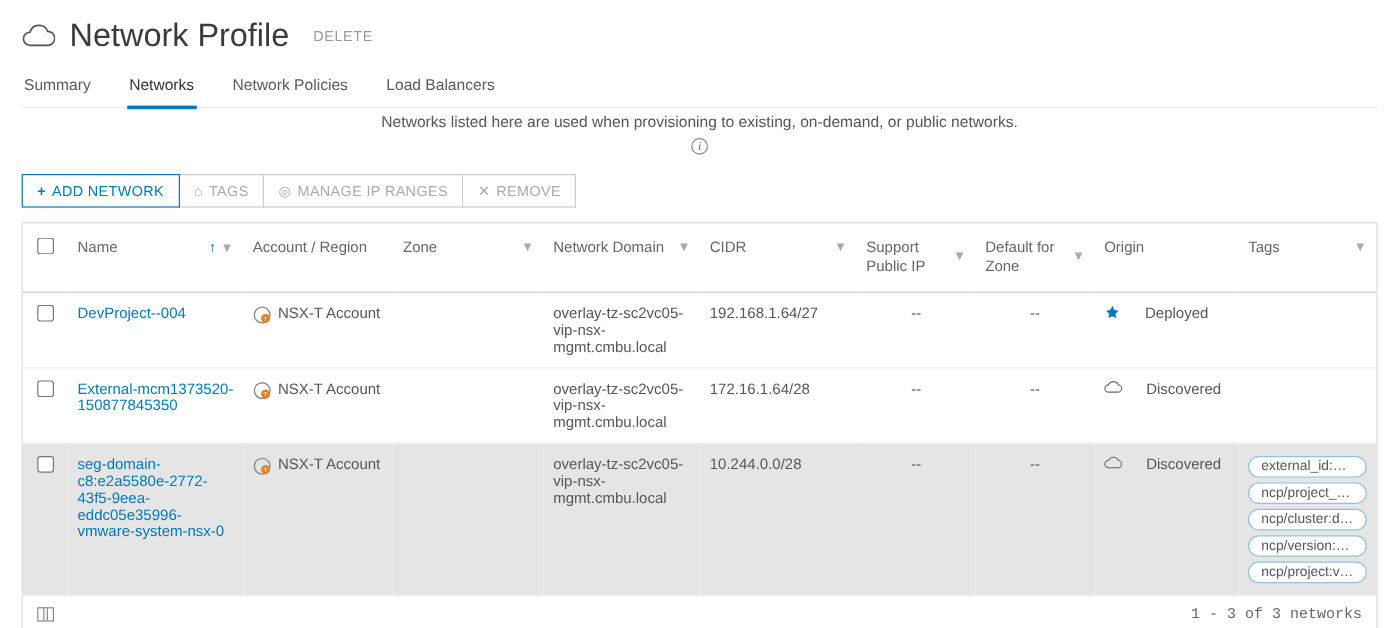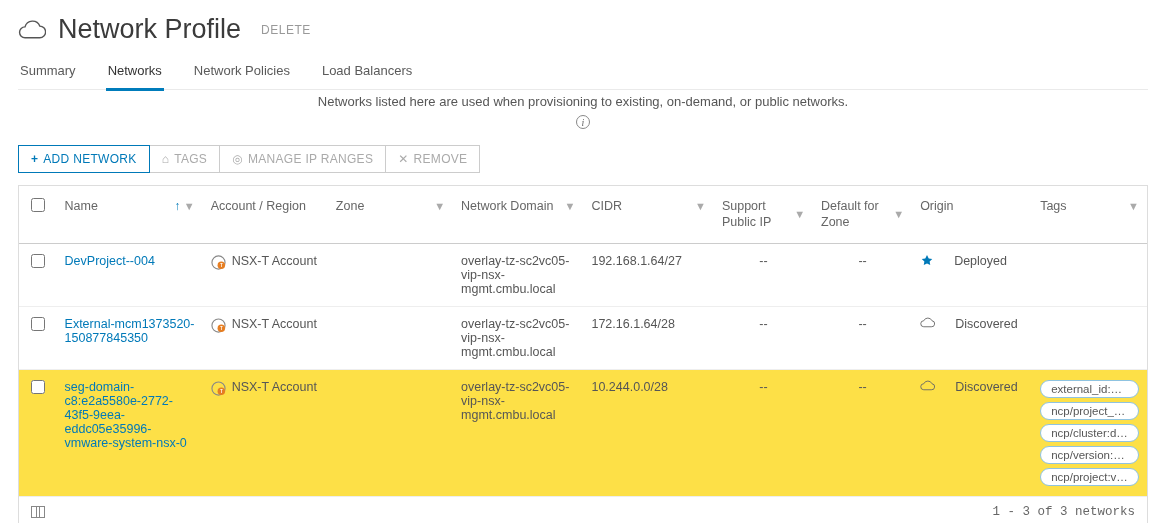--- a/index.html
+++ b/index.html
@@ -36,21 +36,21 @@
 .th-inner { display: flex; align-items: center; justify-content: space-between; gap: 0; line-height: 1.3; }
 .filter-icon { color: #aaa; font-size: 11px; cursor: pointer; flex-shrink: 0; }
 .sort-arrow { color: #0079b8; font-size: 12px; }
 .link { color: #0079b8; cursor: pointer; word-break: break-word; }
 .account-cell { display: flex; align-items: flex-start; gap: 6px; }
 .nsx-icon { width: 15px; height: 15px; flex-shrink: 0; margin-top: 1px; }
 .origin-cell { display: flex; align-items: flex-start; gap: 20px; }
 .deployed-icon { width: 14px; height: 14px; }
 .cloud-small { width: 15px; height: 12px; }
 input[type=checkbox] { width: 14px; height: 14px; cursor: pointer; }
-tr.selected td { background: #fde047; }
+tr.selected td { background: #e5e5e5; }
 .tags-cell { display: flex; flex-direction: column; gap: 4px; }
 .tag-chip { border: 1px solid #8fc3e0; border-radius: 11px; padding: 2px 10px; font-size: 11.5px; color: #565656; white-space: nowrap; overflow: hidden; text-overflow: ellipsis; max-width: 100%; background: #fff; }
 .footer { display: flex; justify-content: space-between; align-items: center; padding: 8px 12px; font-size: 12.5px; color: #666; font-family: Liberation Mono, monospace; }
 .col-picker { width: 14px; height: 12px; border: 1px solid #888; display: inline-block; position: relative; cursor: pointer; }
 .col-picker::before { content: ""; position: absolute; left: 4px; top: 0; bottom: 0; width: 1px; background: #888; }
 .col-picker::after { content: ""; position: absolute; right: 4px; top: 0; bottom: 0; width: 1px; background: #888; }
 td { word-break: break-word; }
 .center { text-align: center; }
 </style>
 </head>

